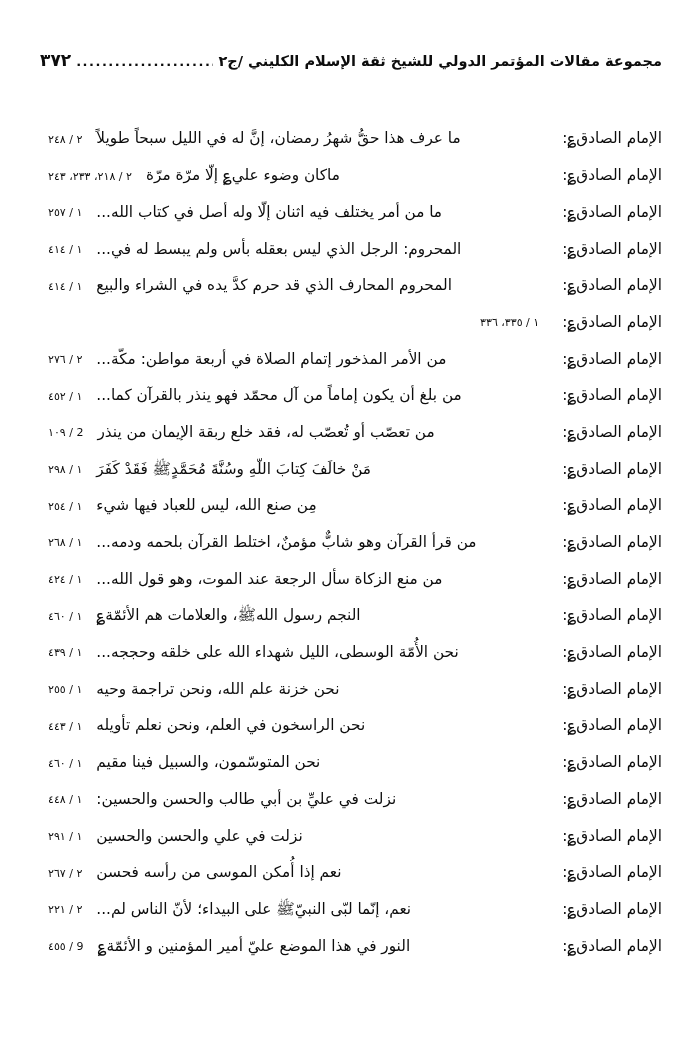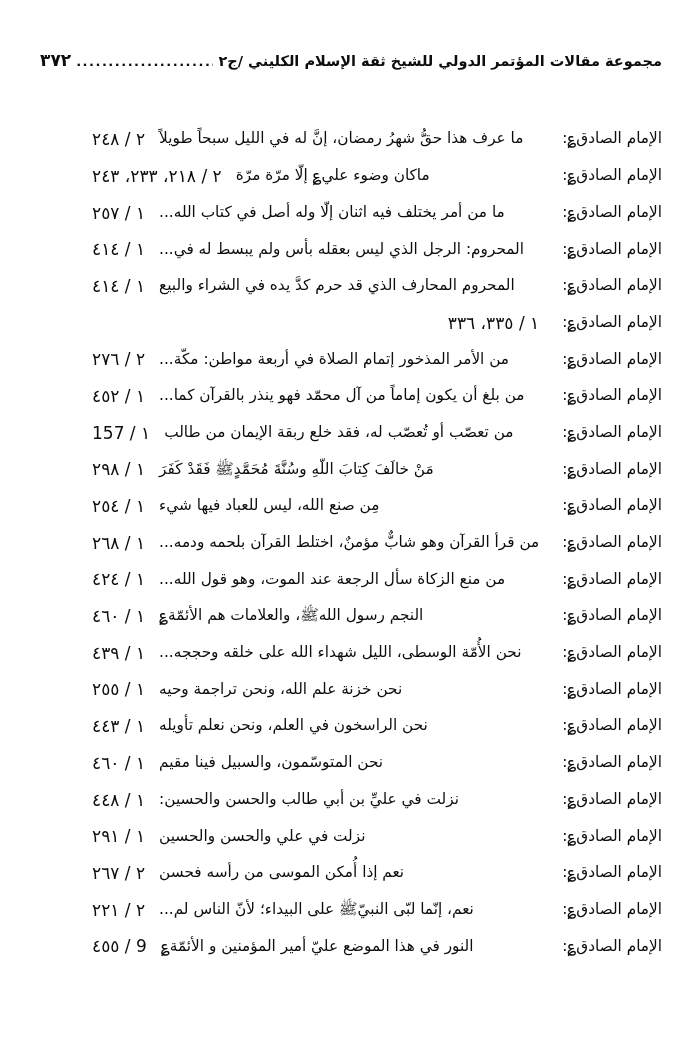--- a/index.html
+++ b/index.html
@@ -74,22 +74,21 @@
   .quote {
     flex: 1 1 auto;
     white-space: nowrap;
     text-align: left;
     overflow: visible;
   }
   .ref {
     flex: 0 0 auto;
     white-space: nowrap;
     margin-right: 14px;
-    font-size: 17px;
-    margin-left: 44px;
+    font-size: 11px;
   }
 </style>
 </head>
 <body>
 
 <div class="page">
 
   <div class="header">
     <span class="title">مجموعة مقالات المؤتمر الدولي للشيخ ثقة الإسلام الكليني /ج٢</span>
     <span class="leader">..........................................................................................................</span>
@@ -139,22 +138,22 @@
     </div>
 
     <div class="row">
       <span class="speaker">الإمام الصادق؏:</span>
       <span class="quote">من بلغ أن يكون إماماً من آل محمّد فهو ينذر بالقرآن كما...</span>
       <span class="ref">١ / ٤٥٢</span>
     </div>
 
     <div class="row">
       <span class="speaker">الإمام الصادق؏:</span>
-      <span class="quote">من تعصّب أو تُعصّب له، فقد خلع ربقة الإيمان من طالب</span>
-      <span class="ref">١ / 157</span>
+      <span class="quote">من تعصّب أو تُعصّب له، فقد خلع ربقة الإيمان من ينذر</span>
+      <span class="ref">2 / ١٠٩</span>
     </div>
 
     <div class="row">
       <span class="speaker">الإمام الصادق؏:</span>
       <span class="quote">مَنْ خالَفَ كِتابَ اللّهِ وسُنَّةَ مُحَمَّدٍﷺ فَقَدْ كَفَرَ</span>
       <span class="ref">١ / ٢٩٨</span>
     </div>
 
     <div class="row">
       <span class="speaker">الإمام الصادق؏:</span>

